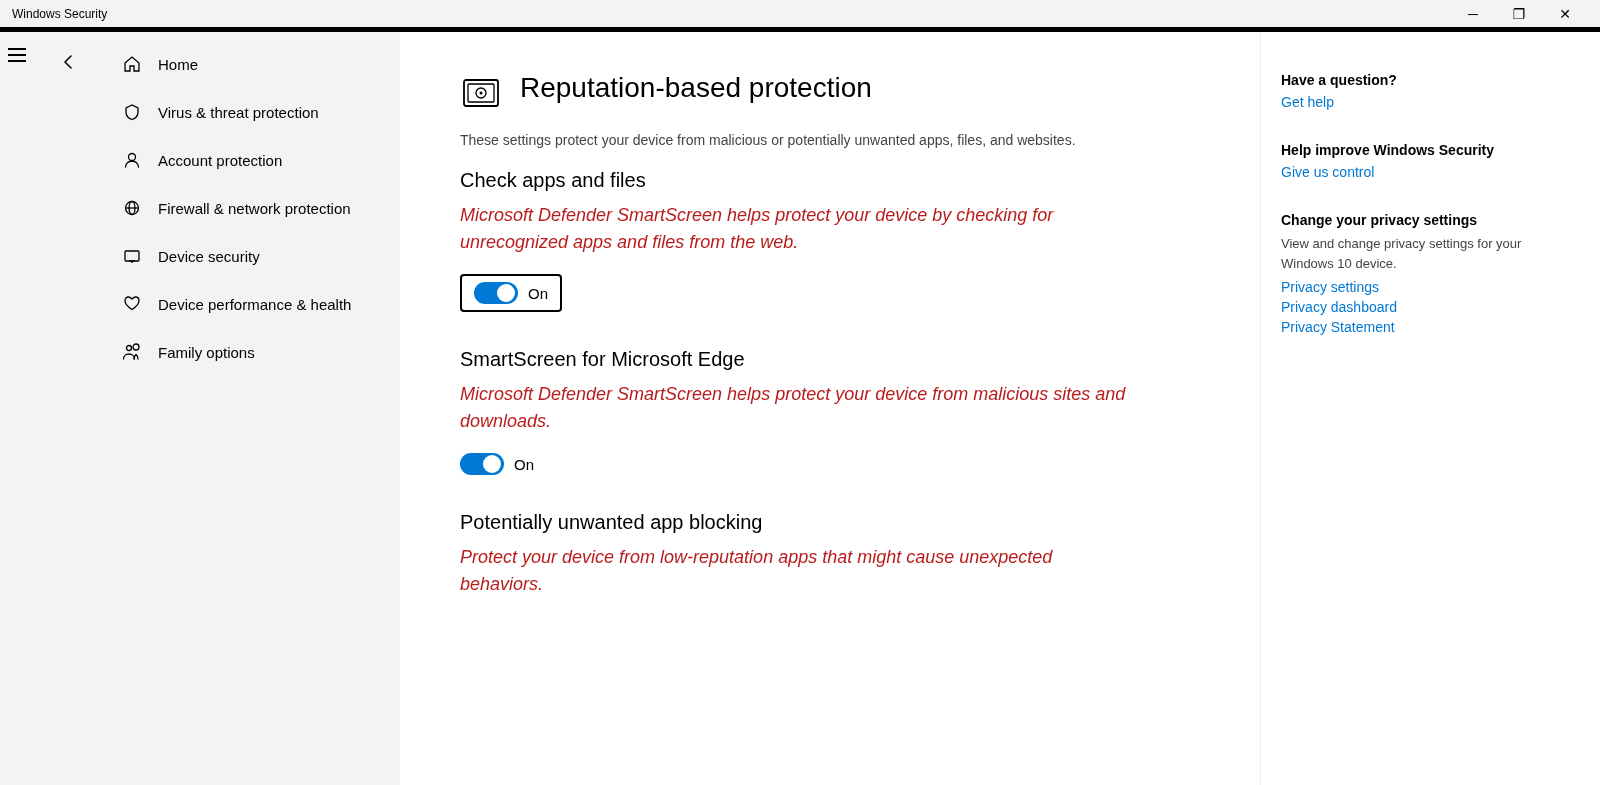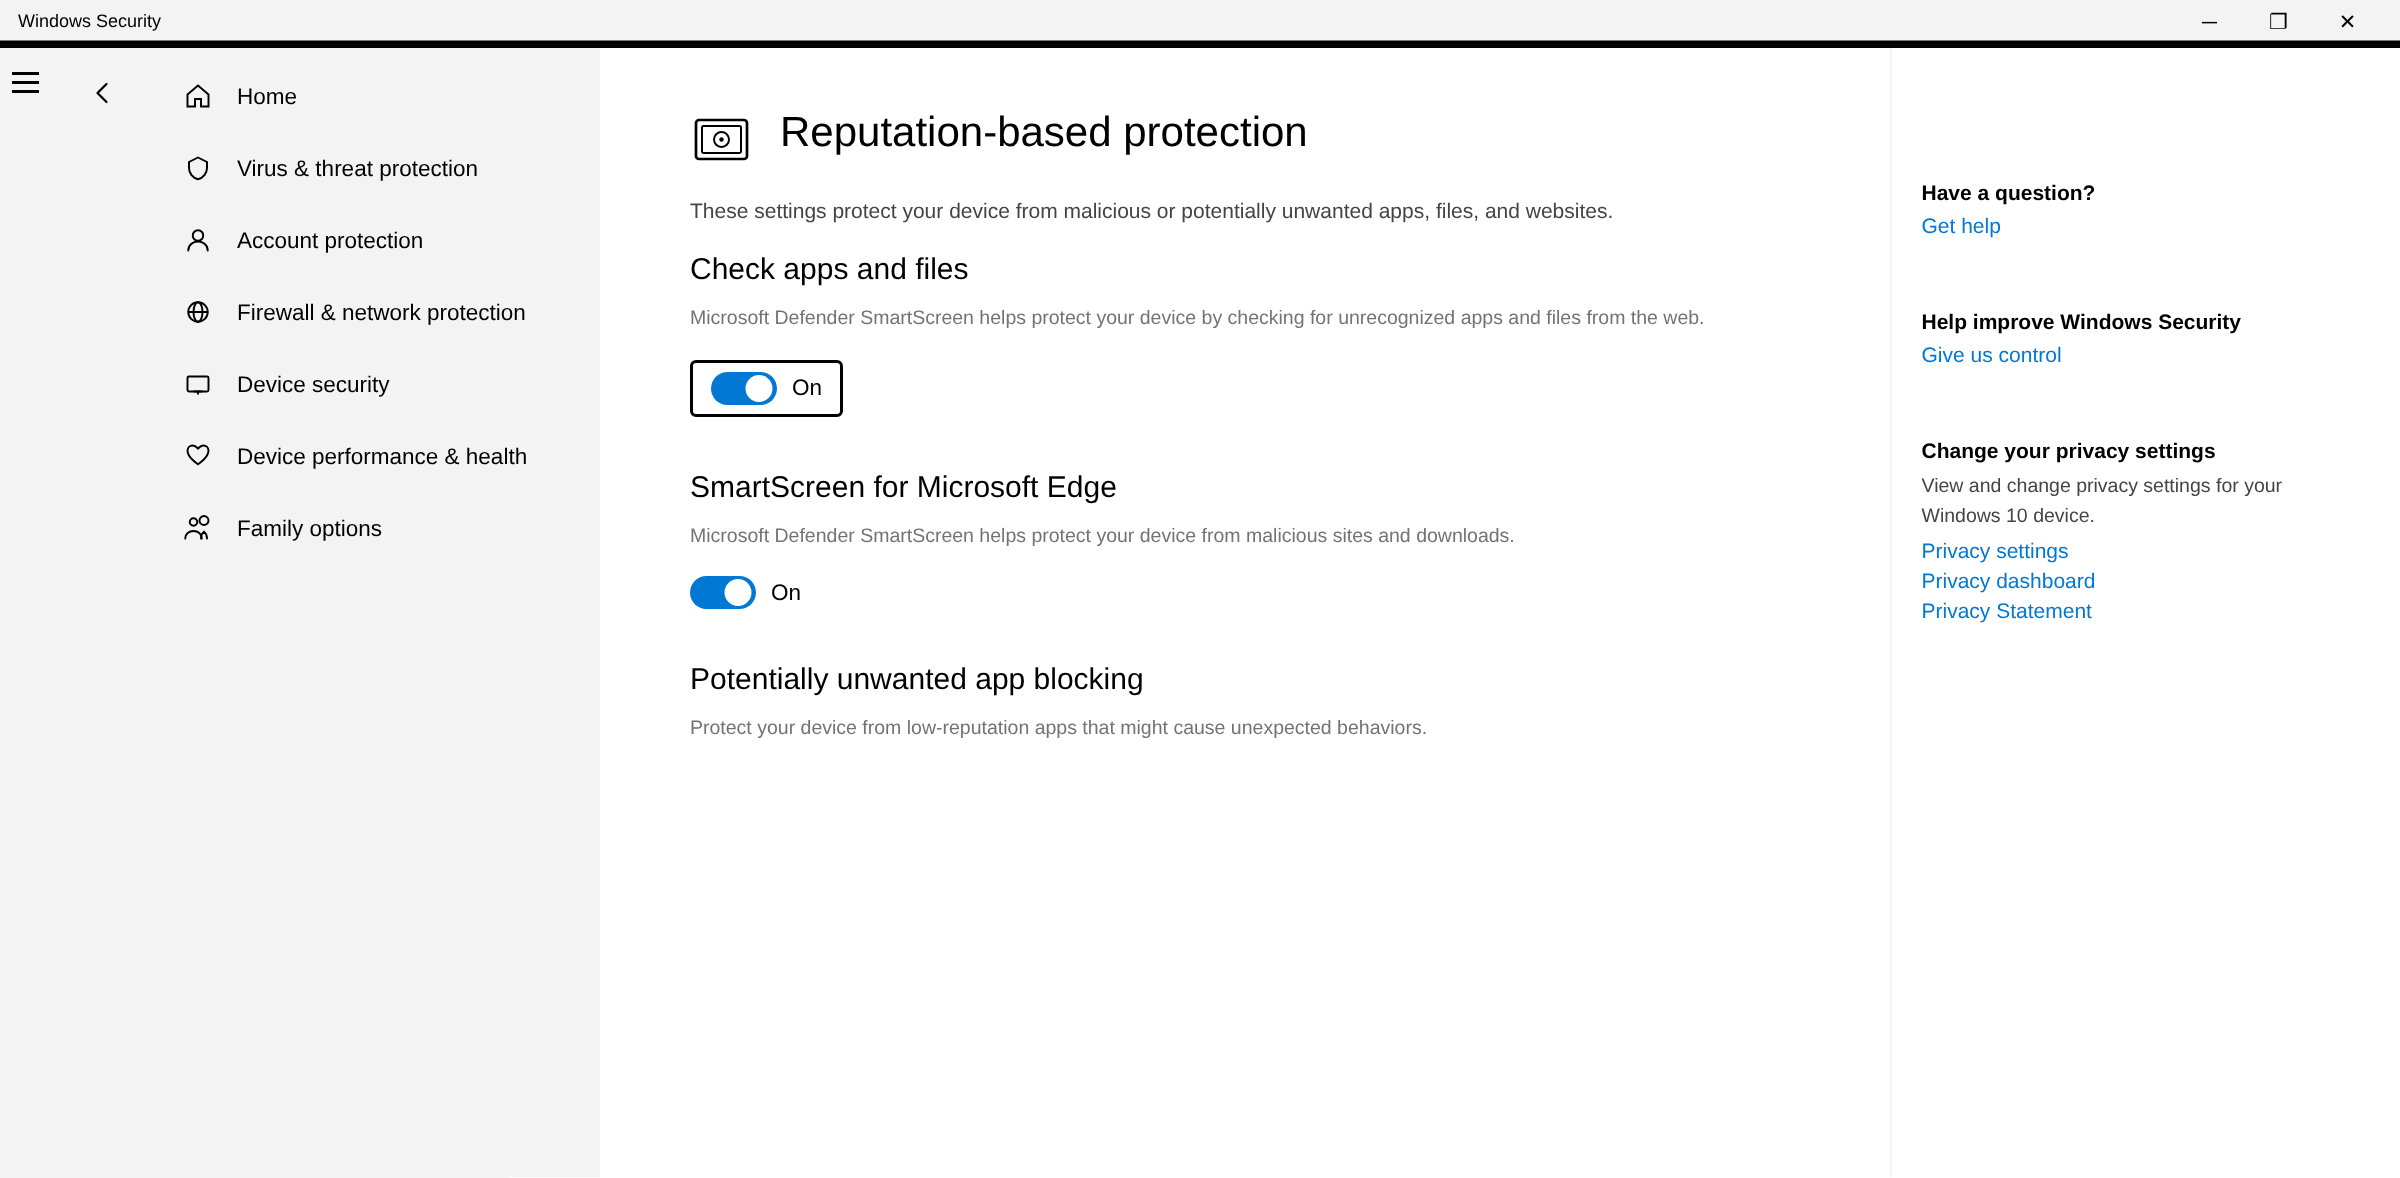--- a/index.html
+++ b/index.html
@@ -161,25 +161,26 @@
     }
 
     .section-title {
       font-size: 20px;
       font-weight: 400;
       color: #000;
       margin-bottom: 10px;
     }
 
     .section-desc {
-      font-size: 13px;
-      color: #737373;
+      font-size: 18px;
+      color: #b91c1c;
       max-width: 680px;
       line-height: 1.5;
       margin-bottom: 18px;
+      font-style: italic;
     }
 
     .toggle-row {
       display: flex;
       align-items: center;
       gap: 10px;
       margin-bottom: 36px;
     }
 
     .toggle-container {
@@ -226,21 +227,20 @@
     .right-panel {
       width: 340px;
       background: #fff;
       padding: 40px 30px 40px 20px;
       flex-shrink: 0;
       border-left: 1px solid #f0f0f0;
     }
 
     .help-section {
       margin-bottom: 32px;
-      margin-top: 48px;
     }
 
     .help-heading {
       font-size: 14px;
       font-weight: 600;
       color: #000;
       margin-bottom: 6px;
     }
 
     .help-link {

